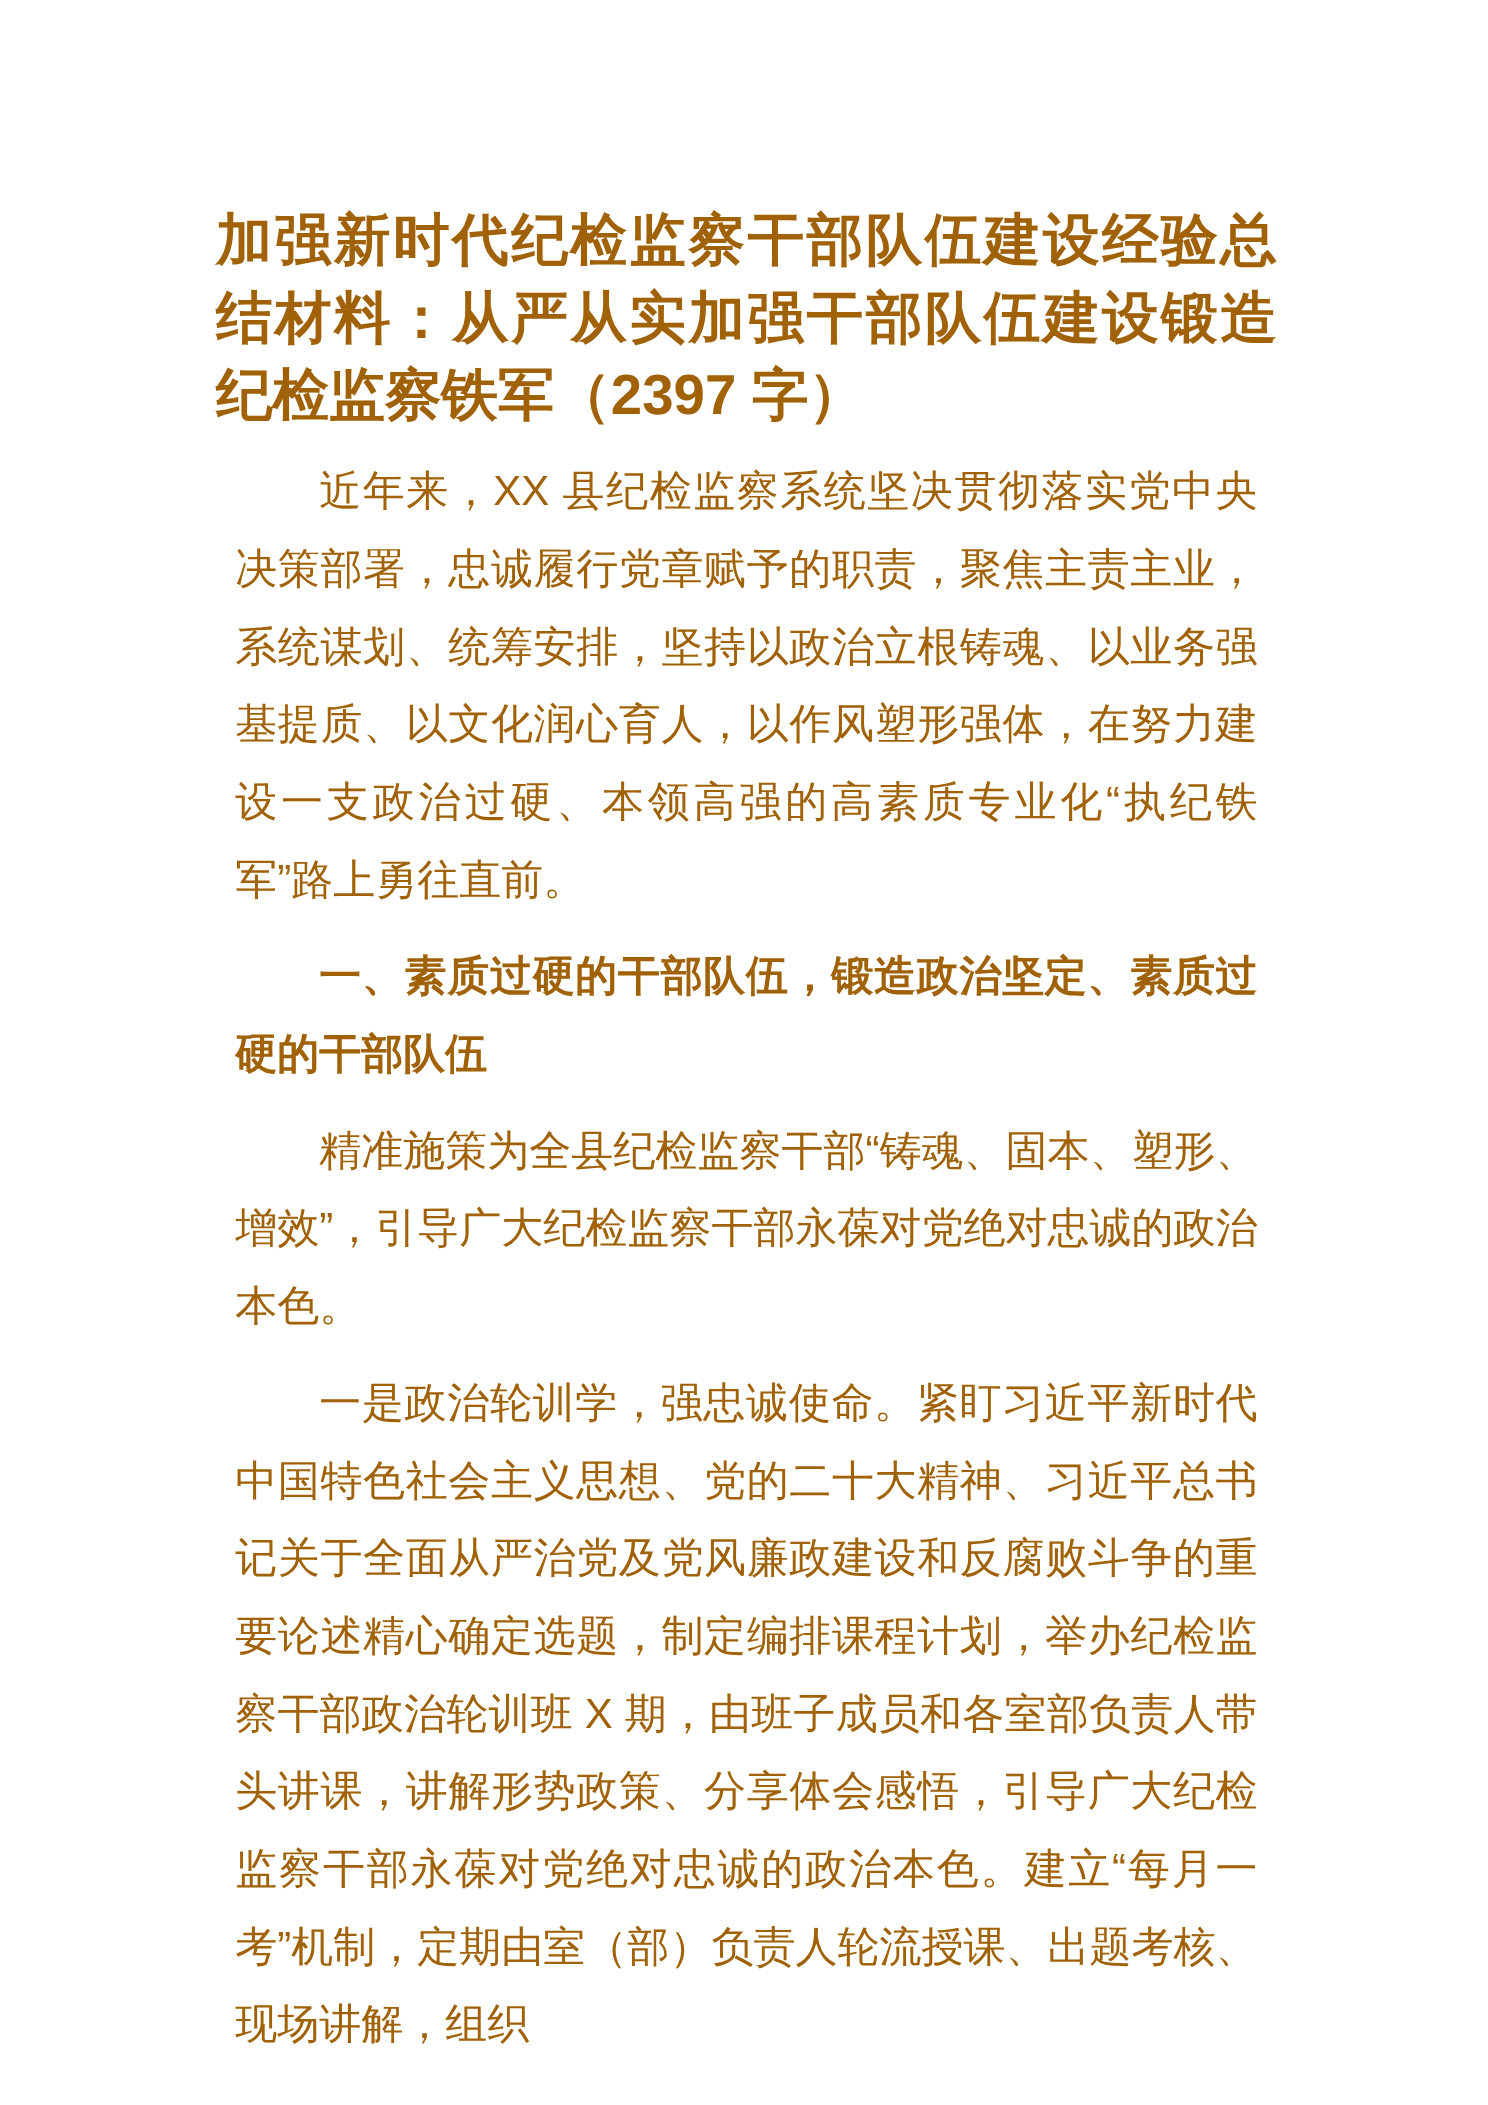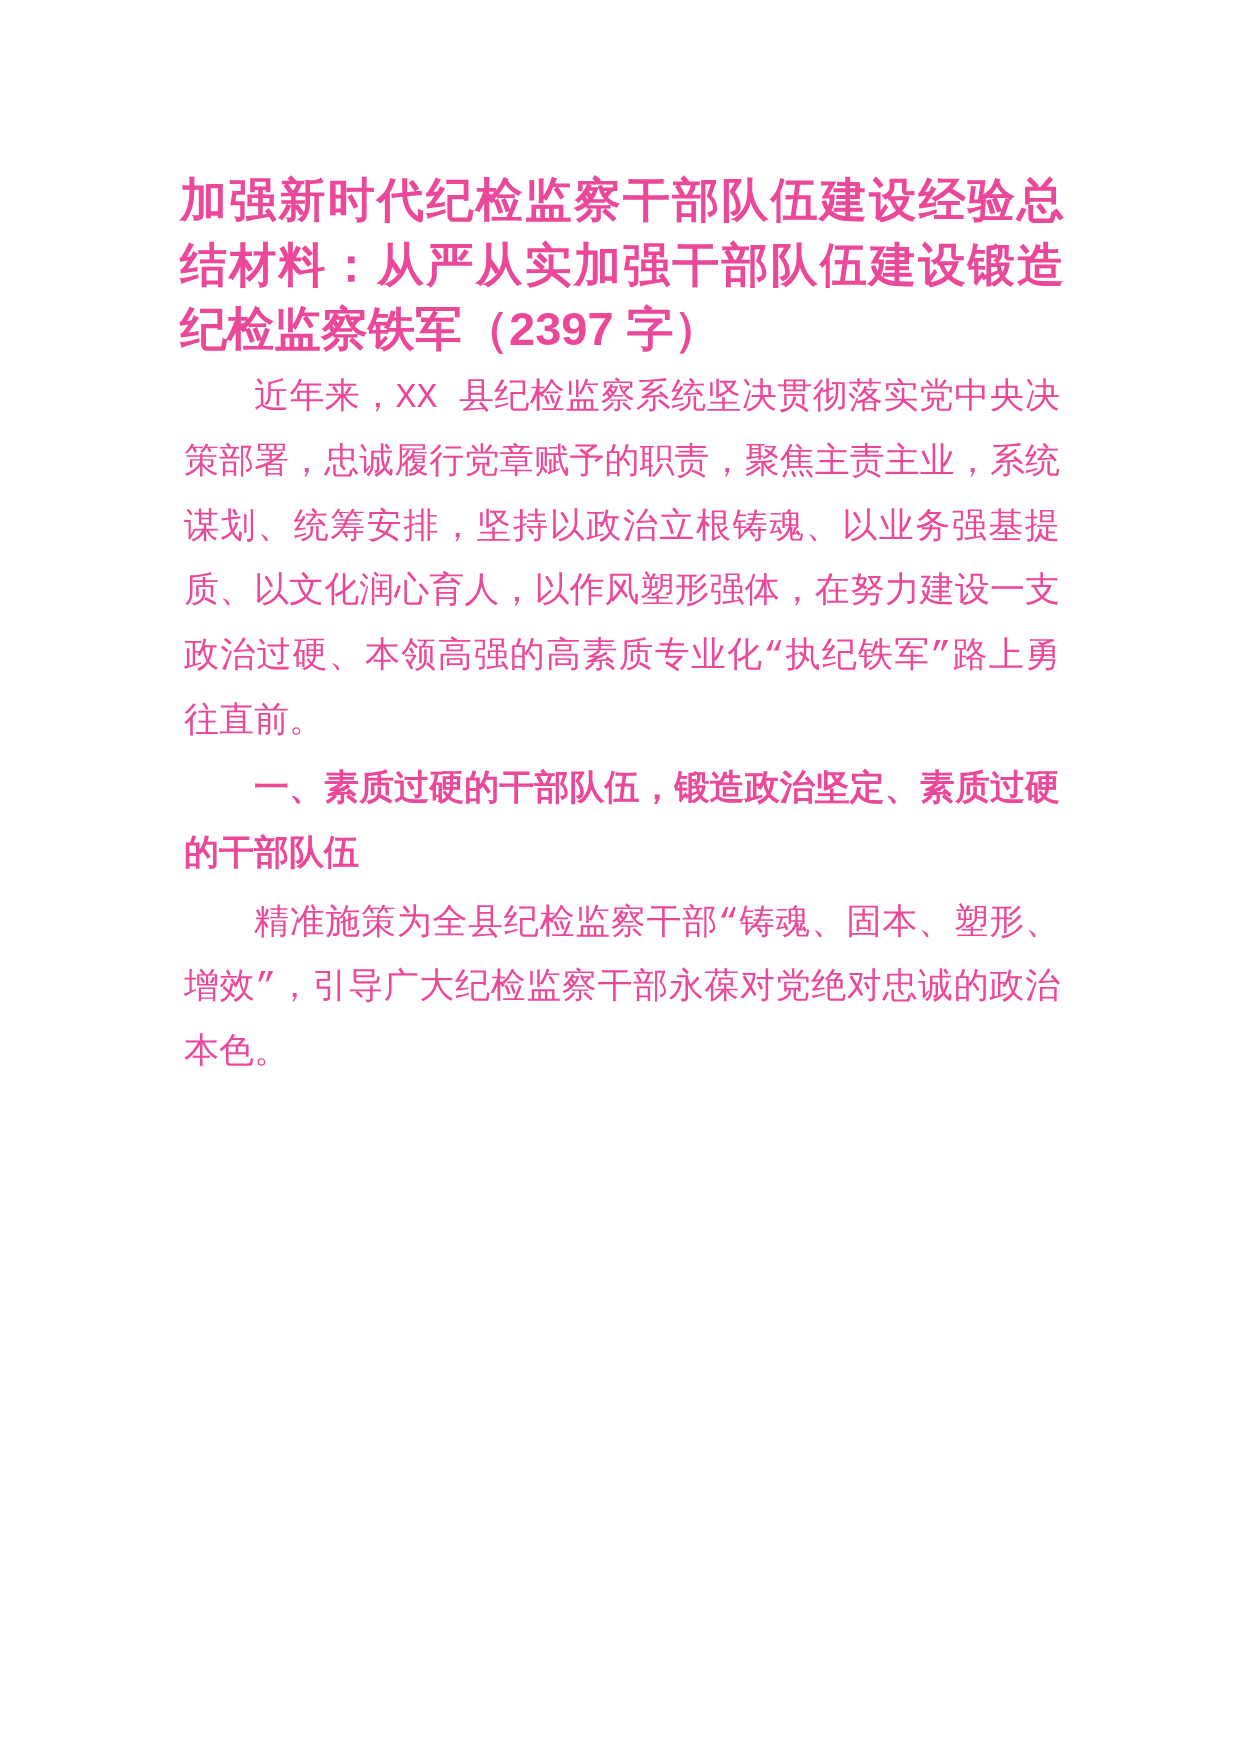--- a/index.html
+++ b/index.html
@@ -6,52 +6,52 @@
     margin: 0;
     padding: 0;
     background: #ffffff;
   }
   .page {
     position: relative;
     width: 1240px;
     height: 1754px;
     background: #ffffff;
     overflow: hidden;
-    color: #ec4899;
+    color: #a16207;
     font-family: "Liberation Sans", sans-serif;
   }
   .content {
     position: absolute;
     left: 180px;
     top: 168px;
     width: 884px;
     text-align: justify;
     text-justify: inter-ideograph;
   }
   .doc-title {
     margin: 0;
     font-size: 47px;
     font-weight: bold;
     line-height: 64.7px;
     letter-spacing: 0;
   }
   .para {
-    margin: 4px;
+    margin: 16px;
     font-size: 35px;
     line-height: 64.7px;
     text-indent: 70px;
-    font-family: Liberation Mono, monospace;
   }
   .para.heading {
     font-weight: bold;
   }
 </style>
 </head>
 <body>
 
 <div class="page">
   <div class="content">
     <h1 class="doc-title">加强新时代纪检监察干部队伍建设经验总结材料：从严从实加强干部队伍建设锻造纪检监察铁军（2397 字）</h1>
     <p class="para body">近年来，XX 县纪检监察系统坚决贯彻落实党中央决策部署，忠诚履行党章赋予的职责，聚焦主责主业，系统谋划、统筹安排，坚持以政治立根铸魂、以业务强基提质、以文化润心育人，以作风塑形强体，在努力建设一支政治过硬、本领高强的高素质专业化“执纪铁军”路上勇往直前。</p>
     <p class="para heading">一、素质过硬的干部队伍，锻造政治坚定、素质过硬的干部队伍</p>
     <p class="para body">精准施策为全县纪检监察干部“铸魂、固本、塑形、增效”，引导广大纪检监察干部永葆对党绝对忠诚的政治本色。</p>
+    <p class="para body">一是政治轮训学，强忠诚使命。紧盯习近平新时代中国特色社会主义思想、党的二十大精神、习近平总书记关于全面从严治党及党风廉政建设和反腐败斗争的重要论述精心确定选题，制定编排课程计划，举办纪检监察干部政治轮训班 X 期，由班子成员和各室部负责人带头讲课，讲解形势政策、分享体会感悟，引导广大纪检监察干部永葆对党绝对忠诚的政治本色。建立“每月一考”机制，定期由室（部）负责人轮流授课、出题考核、现场讲解，组织</p>
   </div>
 </div>
 
 </body></html>

